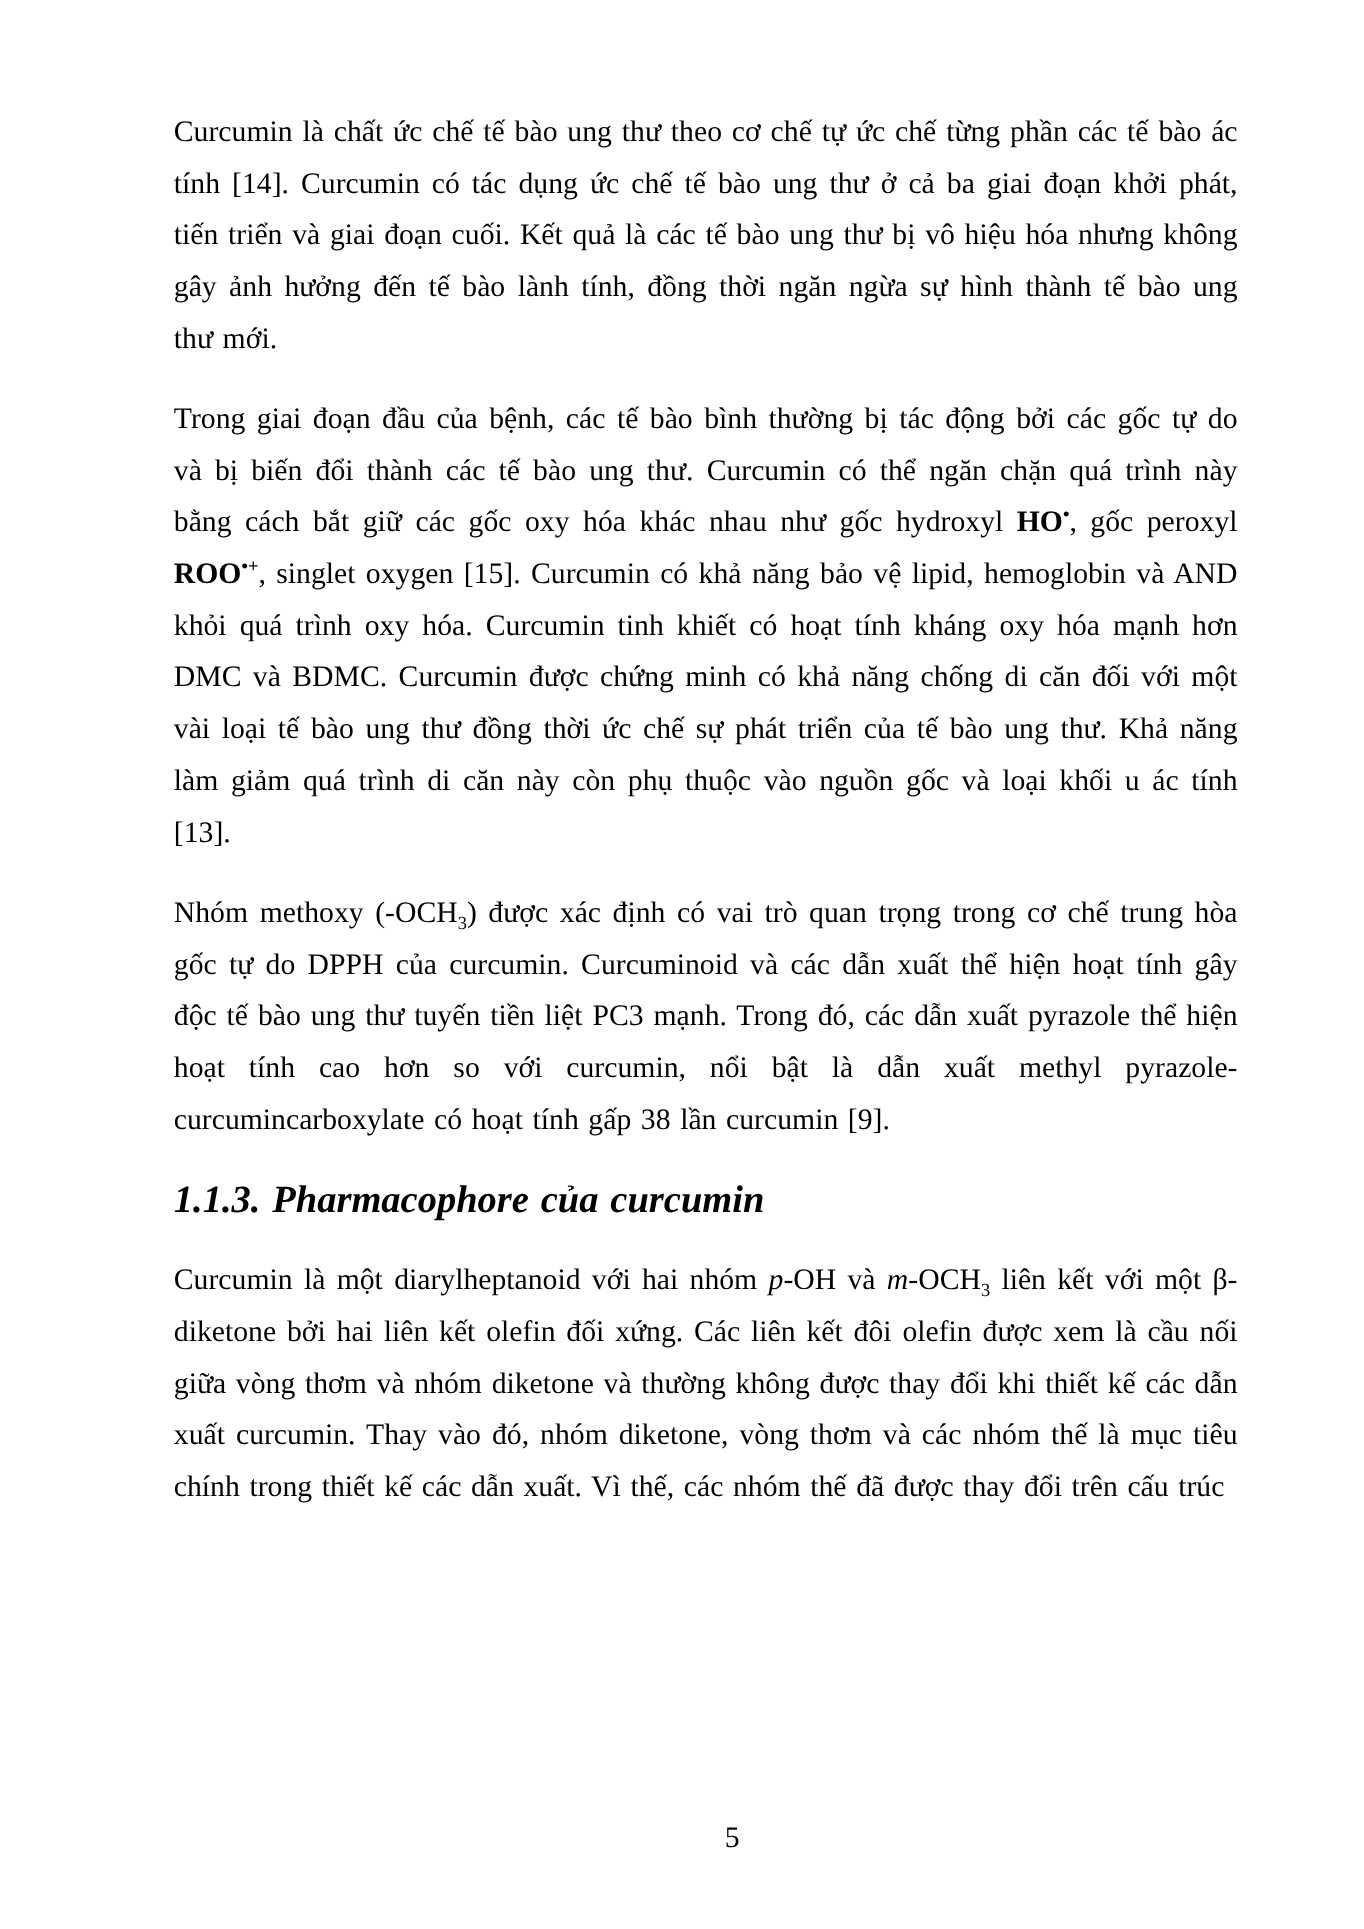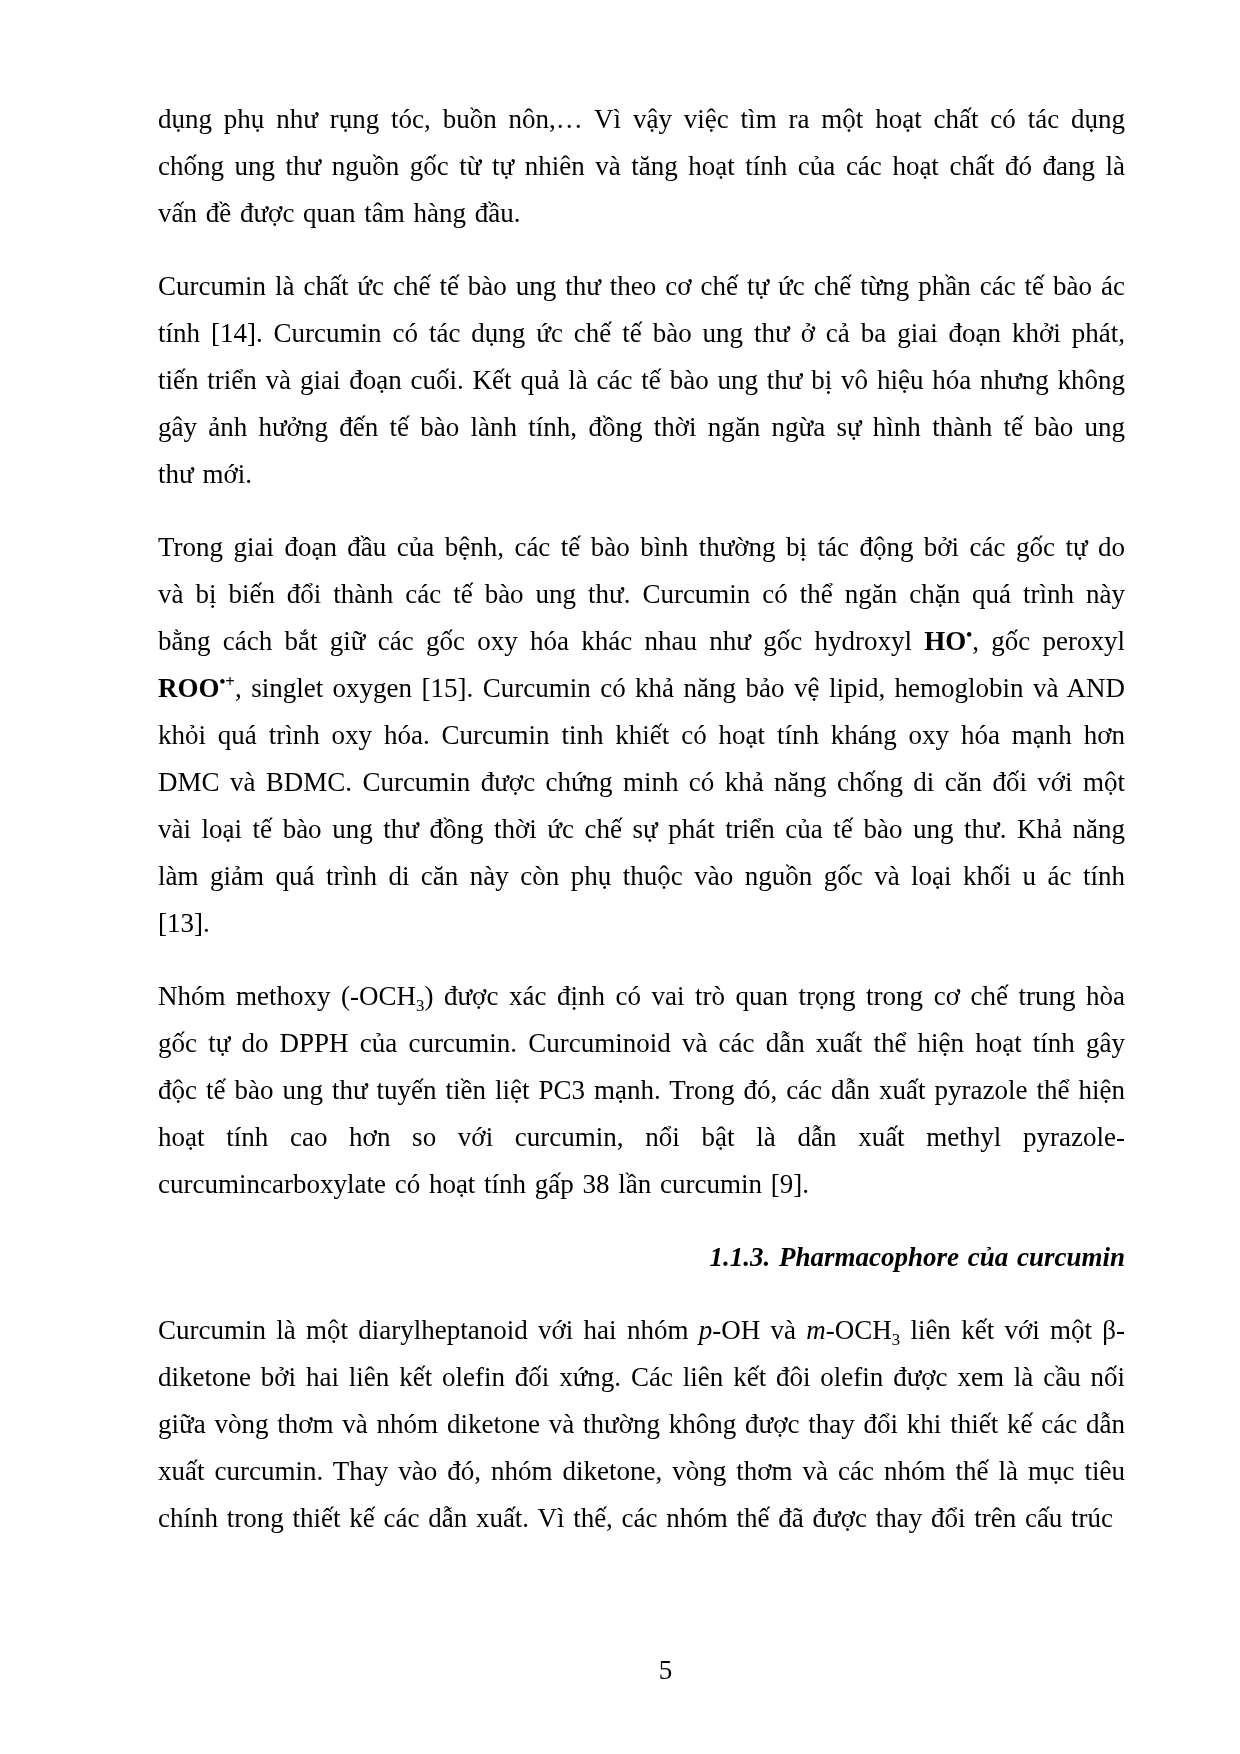--- a/index.html
+++ b/index.html
@@ -23,25 +23,25 @@
     width: 967px;
     font-size: 27px;
     line-height: 47px;
     text-align: justify;
     word-spacing: 2px;
   }
   .doc p.paragraph {
     margin: 0 0 26px 0;
   }
   .doc h3.heading {
-    font-size: 27px;
+    font-size: 35px;
     line-height: 47px;
     font-weight: bold;
     font-style: italic;
-    text-align: right;
+    text-align: left;
     margin: 6px 0 26px 0;
   }
   .doc sup {
     font-size: 0.62em;
     line-height: 0;
     vertical-align: super;
   }
   .doc sub {
     font-size: 0.62em;
     line-height: 0;
@@ -59,21 +59,20 @@
     box-sizing: border-box;
     font-size: 27px;
     line-height: 40px;
   }
 </style>
 </head>
 <body>
 
 <div class="page">
   <div class="doc">
-      <p class="paragraph"><span>dụng phụ như rụng tóc, buồn nôn,… Vì vậy việc tìm ra một hoạt chất có tác dụng chống ung thư nguồn gốc từ tự nhiên và tăng hoạt tính của các hoạt chất đó đang là vấn đề được quan tâm hàng đầu.</span></p>
       <p class="paragraph"><span>Curcumin là chất ức chế tế bào ung thư theo cơ chế tự ức chế từng phần các tế bào ác tính [14]. Curcumin có tác dụng ức chế tế bào ung thư ở cả ba giai đoạn khởi phát, tiến triển và giai đoạn cuối. Kết quả là các tế bào ung thư bị vô hiệu hóa nhưng không gây ảnh hưởng đến tế bào lành tính, đồng thời ngăn ngừa sự hình thành tế bào ung thư mới.</span></p>
       <p class="paragraph"><span>Trong giai đoạn đầu của bệnh, các tế bào bình thường bị tác động bởi các gốc tự do và bị biến đổi thành các tế bào ung thư. Curcumin có thể ngăn chặn quá trình này bằng cách bắt giữ các gốc oxy hóa khác nhau như gốc hydroxyl </span><span class="b">HO</span><sup class="b">•</sup><span>, gốc peroxyl </span><span class="b">ROO</span><sup class="b">•+</sup><span>, singlet oxygen [15]. Curcumin có khả năng bảo vệ lipid, hemoglobin và AND khỏi quá trình oxy hóa. Curcumin tinh khiết có hoạt tính kháng oxy hóa mạnh hơn DMC và BDMC. Curcumin được chứng minh có khả năng chống di căn đối với một vài loại tế bào ung thư đồng thời ức chế sự phát triển của tế bào ung thư. Khả năng làm giảm quá trình di căn này còn phụ thuộc vào nguồn gốc và loại khối u ác tính [13].</span></p>
       <p class="paragraph"><span>Nhóm methoxy (-OCH</span><sub>3</sub><span>) được xác định có vai trò quan trọng trong cơ chế trung hòa gốc tự do DPPH của curcumin. Curcuminoid và các dẫn xuất thể hiện hoạt tính gây độc tế bào ung thư tuyến tiền liệt PC3 mạnh. Trong đó, các dẫn xuất pyrazole thể hiện hoạt tính cao hơn so với curcumin, nổi bật là dẫn xuất methyl pyrazole-curcumincarboxylate có hoạt tính gấp 38 lần curcumin [9].</span></p>
       <h3 class="heading"><span class="b i">1.1.3. Pharmacophore của curcumin</span></h3>
       <p class="paragraph"><span>Curcumin là một diarylheptanoid với hai nhóm </span><span class="i">p</span><span>-OH và </span><span class="i">m</span><span>-OCH</span><sub>3</sub><span> liên kết với một β-diketone bởi hai liên kết olefin đối xứng. Các liên kết đôi olefin được xem là cầu nối giữa vòng thơm và nhóm diketone và thường không được thay đổi khi thiết kế các dẫn xuất curcumin. Thay vào đó, nhóm diketone, vòng thơm và các nhóm thế là mục tiêu chính trong thiết kế các dẫn xuất. Vì thế, các nhóm thế đã được thay đổi trên cấu trúc</span></p>
     </div>
   <div class="page-footer">
     <span>5</span>
   </div>
 </div>

